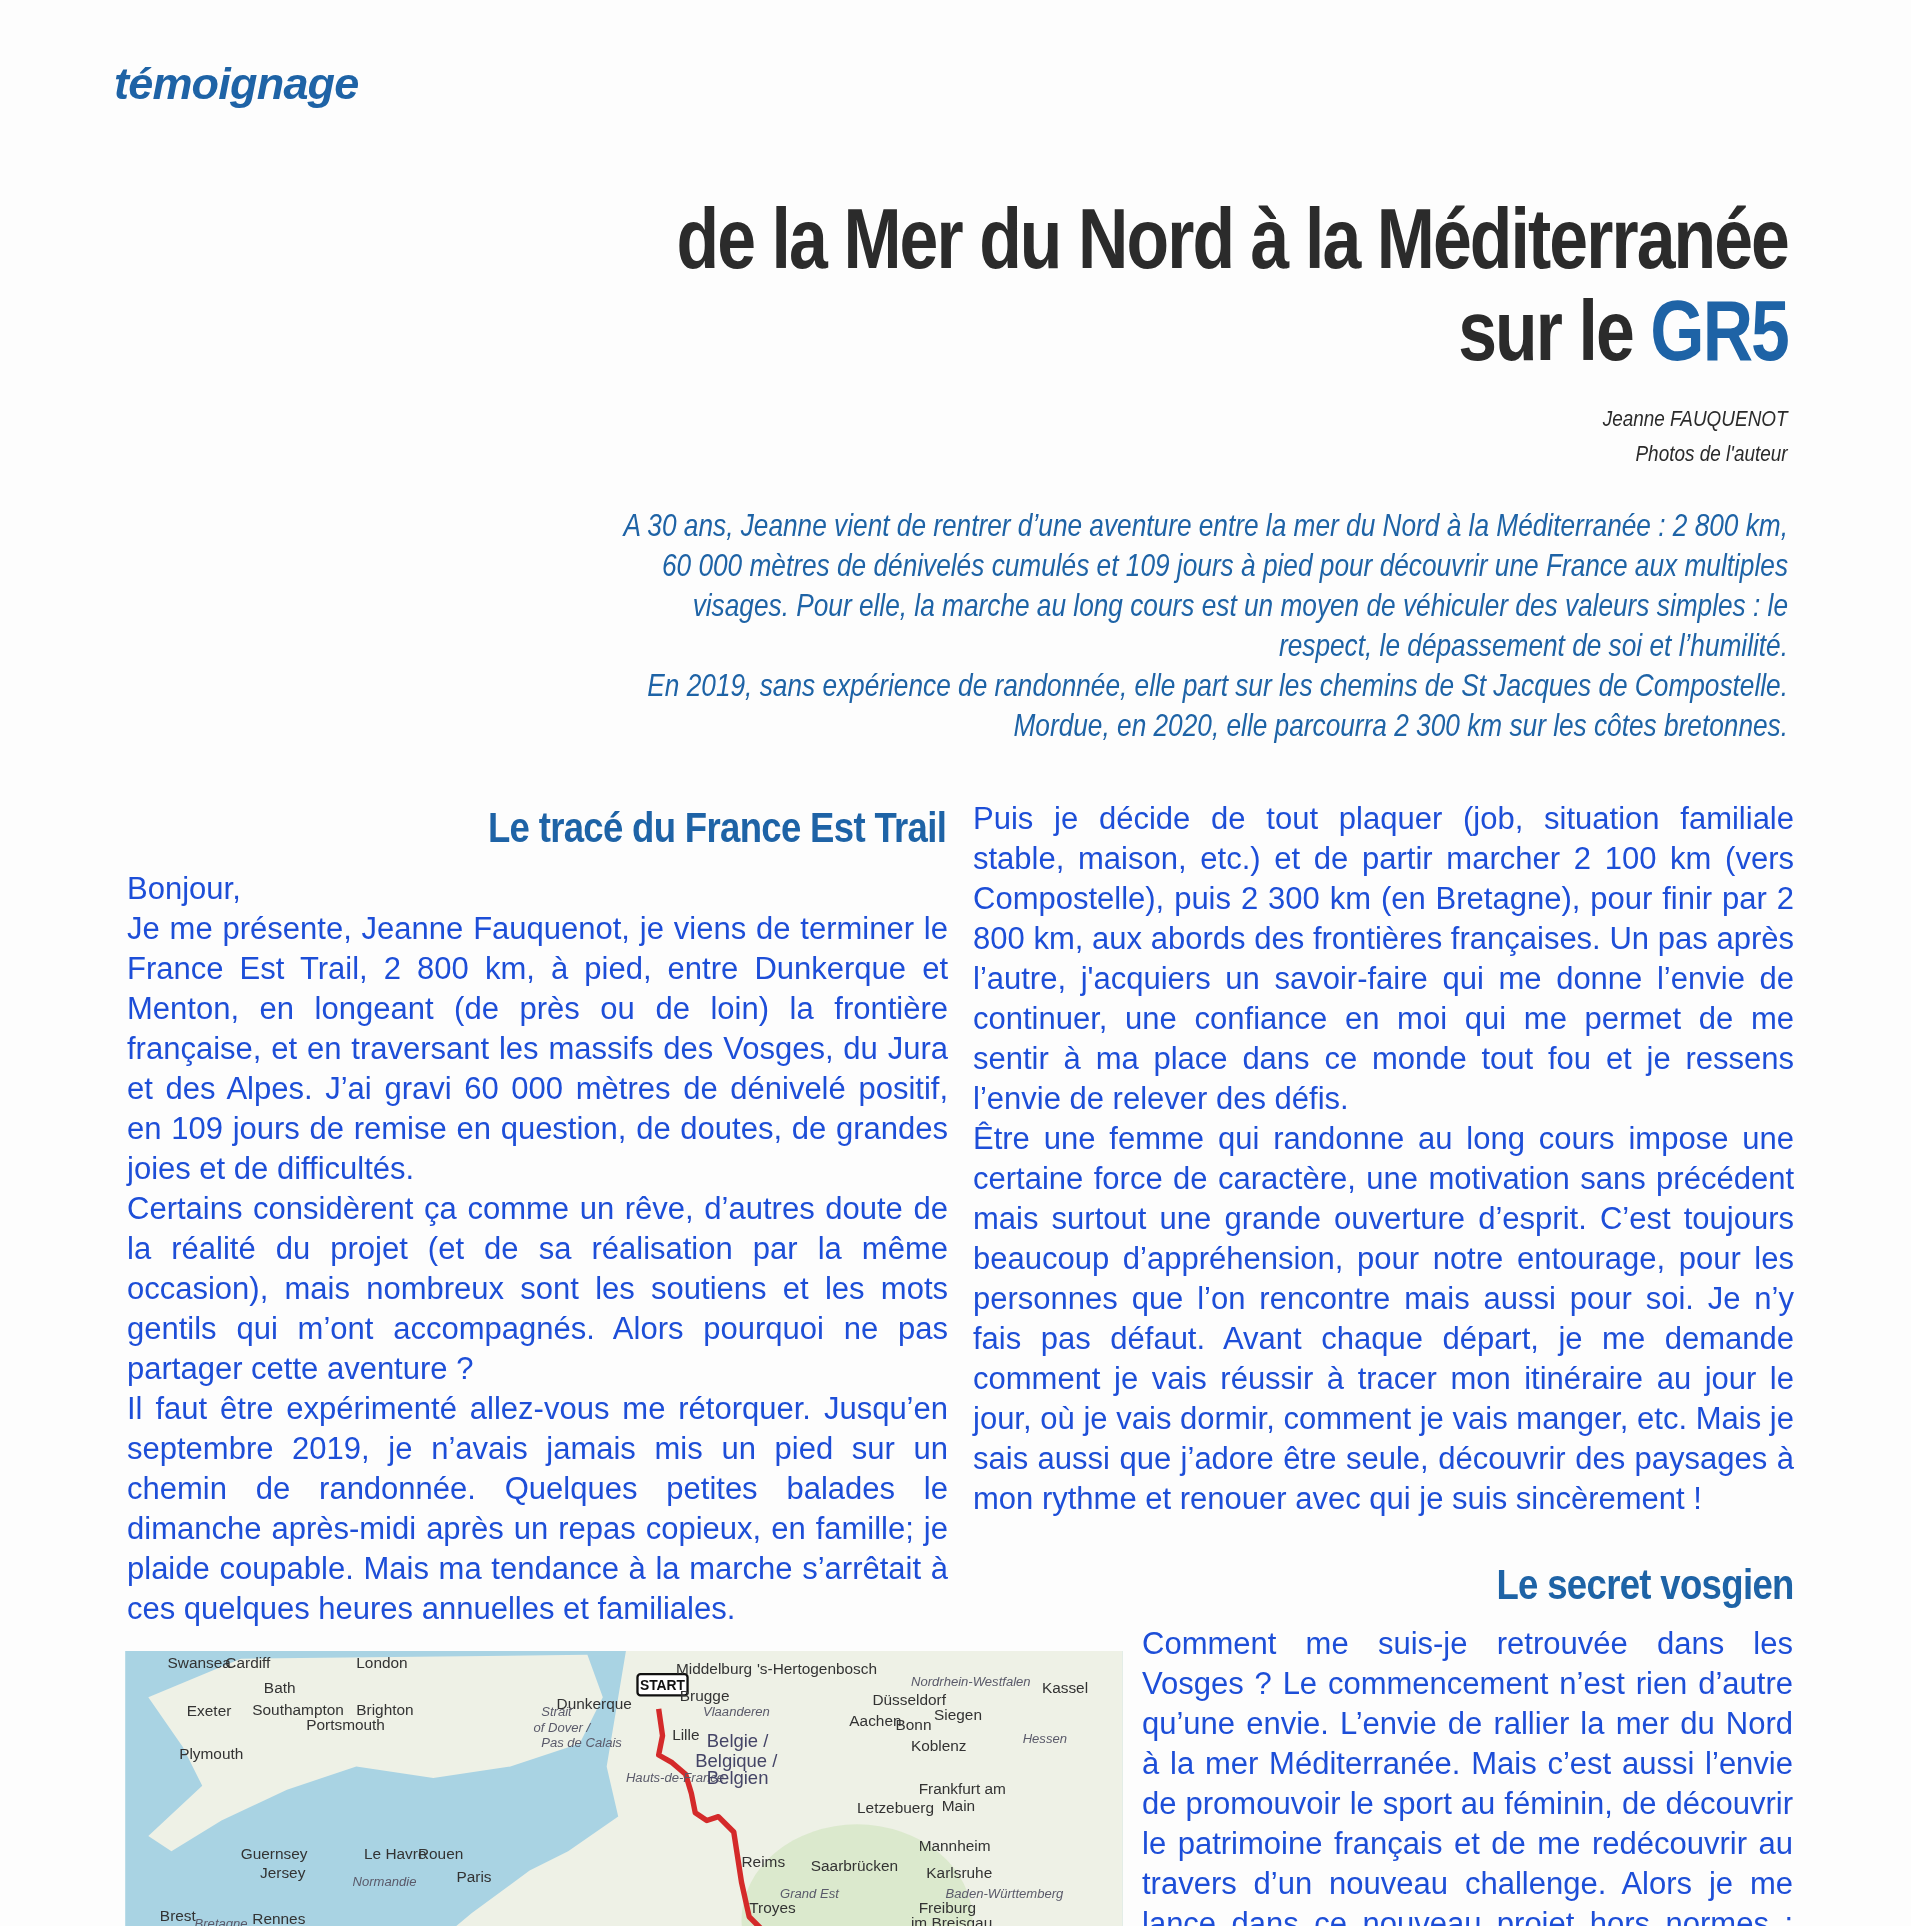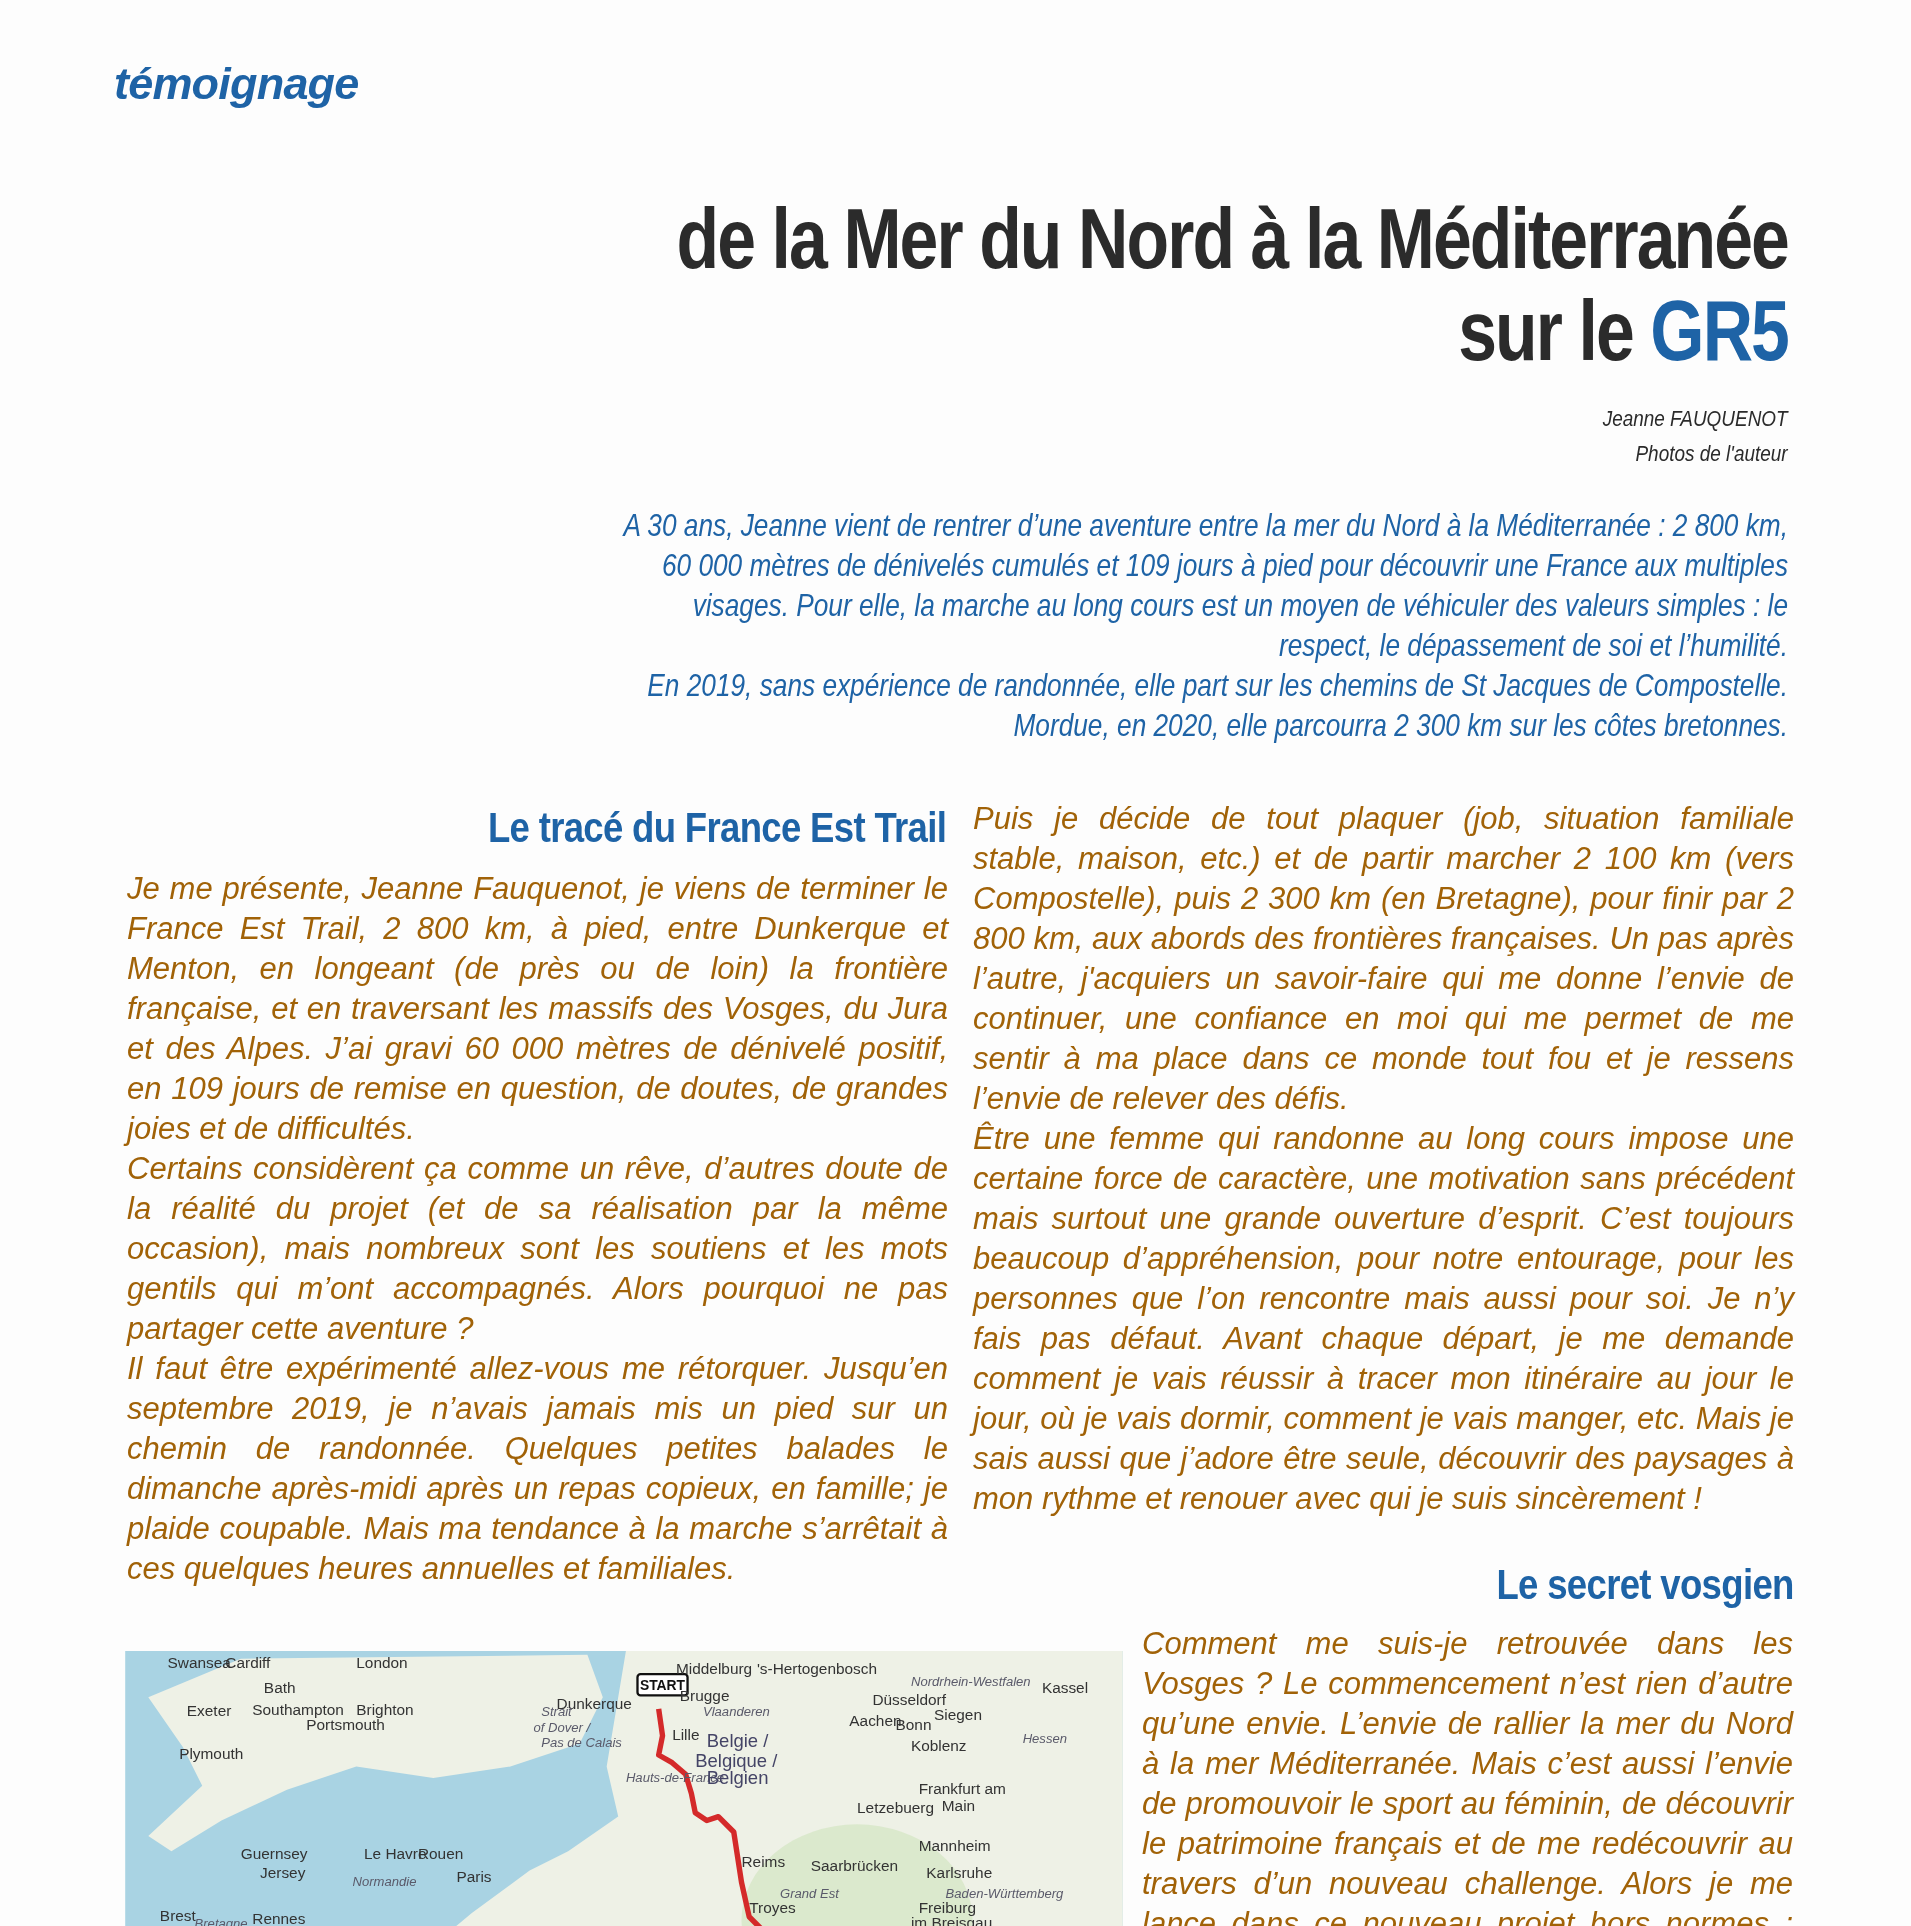--- a/index.html
+++ b/index.html
@@ -11,21 +11,21 @@
   .title { right:123px; top:193px; text-align:right; font-size:85px; font-weight:bold;
            line-height:92px; color:#2b2b2b; letter-spacing:-2.3px; transform:scaleX(0.82); transform-origin:right top; width:2003px; }
   .title .accent { color:#1e63a6; }
   .byline { right:123px; top:401px; text-align:right; font-size:22.3px; font-style:italic;
             line-height:35px; color:#2b2b2b; transform:scaleX(0.85); transform-origin:right top; }
   .chapeau { right:123px; top:505px; width:1734px; text-align:right; font-size:32px; font-style:italic;
              line-height:40px; color:#1e63a6; transform:scaleX(0.82); transform-origin:right top; }
   .chapeau p { margin:0; }
   .h2 { font-size:43px; font-weight:bold; color:#1e63a6; text-align:right; letter-spacing:-0.8px;
         transform:scaleX(0.85); transform-origin:right top; white-space:nowrap; }
-  .col { font-size:31px; line-height:40px; text-align:justify; color:#a16207;font-style:italic; }
+  .col { font-size:31px; line-height:40px; text-align:justify; color:#1d4ed8; }
   .col p { margin:0; }
   .col1 { left:127px; top:869px; width:821px; }
   .col2 { left:973px; top:799px; width:821px; }
   .col3 { left:1142px; top:1624px; width:651px; }
   .map { left:125px; top:1651px; width:998px; height:909px; overflow:hidden; }
   .ghost { color:#ececec; font-size:81px; font-weight:bold; }
 </style>
 </head>
 <body>
 
@@ -47,20 +47,21 @@
   <p>A 30 ans, Jeanne vient de rentrer d’une aventure entre la mer du Nord à la Méditerranée : 2 800 km,</p>
   <p>60 000 mètres de dénivelés cumulés et 109 jours à pied pour découvrir une France aux multiples</p>
   <p>visages. Pour elle, la marche au long cours est un moyen de véhiculer des valeurs simples : le</p>
   <p>respect, le dépassement de soi et l’humilité.</p>
   <p>En 2019, sans expérience de randonnée, elle part sur les chemins de St Jacques de Compostelle.</p>
   <p>Mordue, en 2020, elle parcourra 2 300 km sur les côtes bretonnes.</p>
 </div>
 
 <div class="abs h2" style="right:965px; top:803px;">Le tracé du France Est Trail</div>
 <div class="abs col col1">
+  <p>Bonjour,</p>
   <p>Je me présente, Jeanne Fauquenot, je viens de terminer le France Est Trail, 2 800 km, à pied, entre Dunkerque et Menton, en longeant (de près ou de loin) la frontière française, et en traversant les massifs des Vosges, du Jura et des Alpes. J’ai gravi 60 000 mètres de dénivelé positif, en 109 jours de remise en question, de doutes, de grandes joies et de difficultés.</p>
   <p>Certains considèrent ça comme un rêve, d’autres doute de la réalité du projet (et de sa réalisation par la même occasion), mais nombreux sont les soutiens et les mots gentils qui m’ont accompagnés. Alors pourquoi ne pas partager cette aventure ?</p>
   <p>Il faut être expérimenté allez-vous me rétorquer. Jusqu’en septembre 2019, je n’avais jamais mis un pied sur un chemin de randonnée. Quelques petites balades le dimanche après-midi après un repas copieux, en famille; je plaide coupable. Mais ma tendance à la marche s’arrêtait à ces quelques heures annuelles et familiales.</p>
 </div>
 
 <div class="abs col col2">
   <p>Puis je décide de tout plaquer (job, situation familiale stable, maison, etc.) et de partir marcher 2 100 km (vers Compostelle), puis 2 300 km (en Bretagne), pour finir par 2 800 km, aux abords des frontières françaises. Un pas après l’autre, j'acquiers un savoir-faire qui me donne l’envie de continuer, une confiance en moi qui me permet de me sentir à ma place dans ce monde tout fou et je ressens l’envie de relever des défis.</p>
   <p>Être une femme qui randonne au long cours impose une certaine force de caractère, une motivation sans précédent mais surtout une grande ouverture d’esprit. C’est toujours beaucoup d’appréhension, pour notre entourage, pour les personnes que l’on rencontre mais aussi pour soi. Je n’y fais pas défaut. Avant chaque départ, je me demande comment je vais réussir à tracer mon itinéraire au jour le jour, où je vais dormir, comment je vais manger, etc. Mais je sais aussi que j’adore être seule, découvrir des paysages à mon rythme et renouer avec qui je suis sincèrement !</p>
 </div>
 

